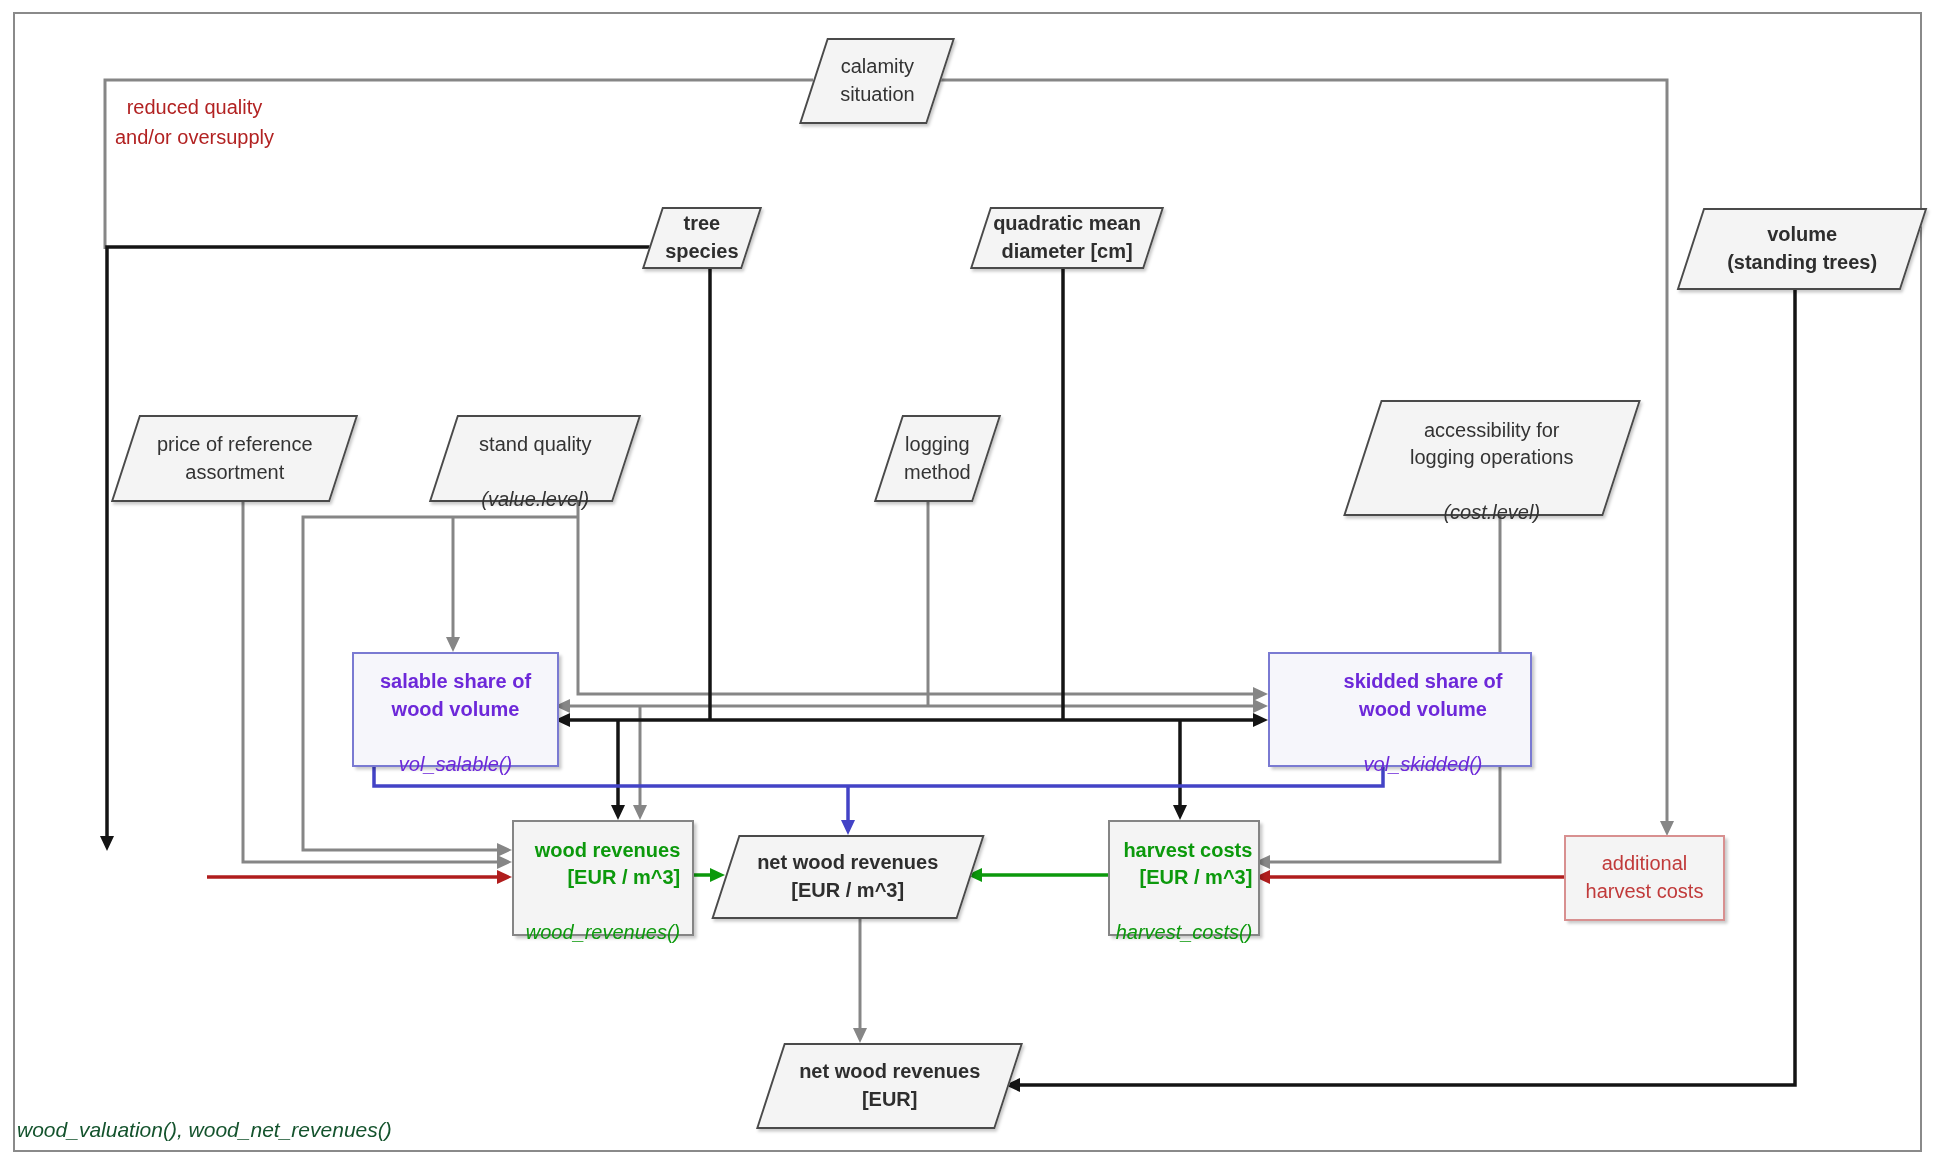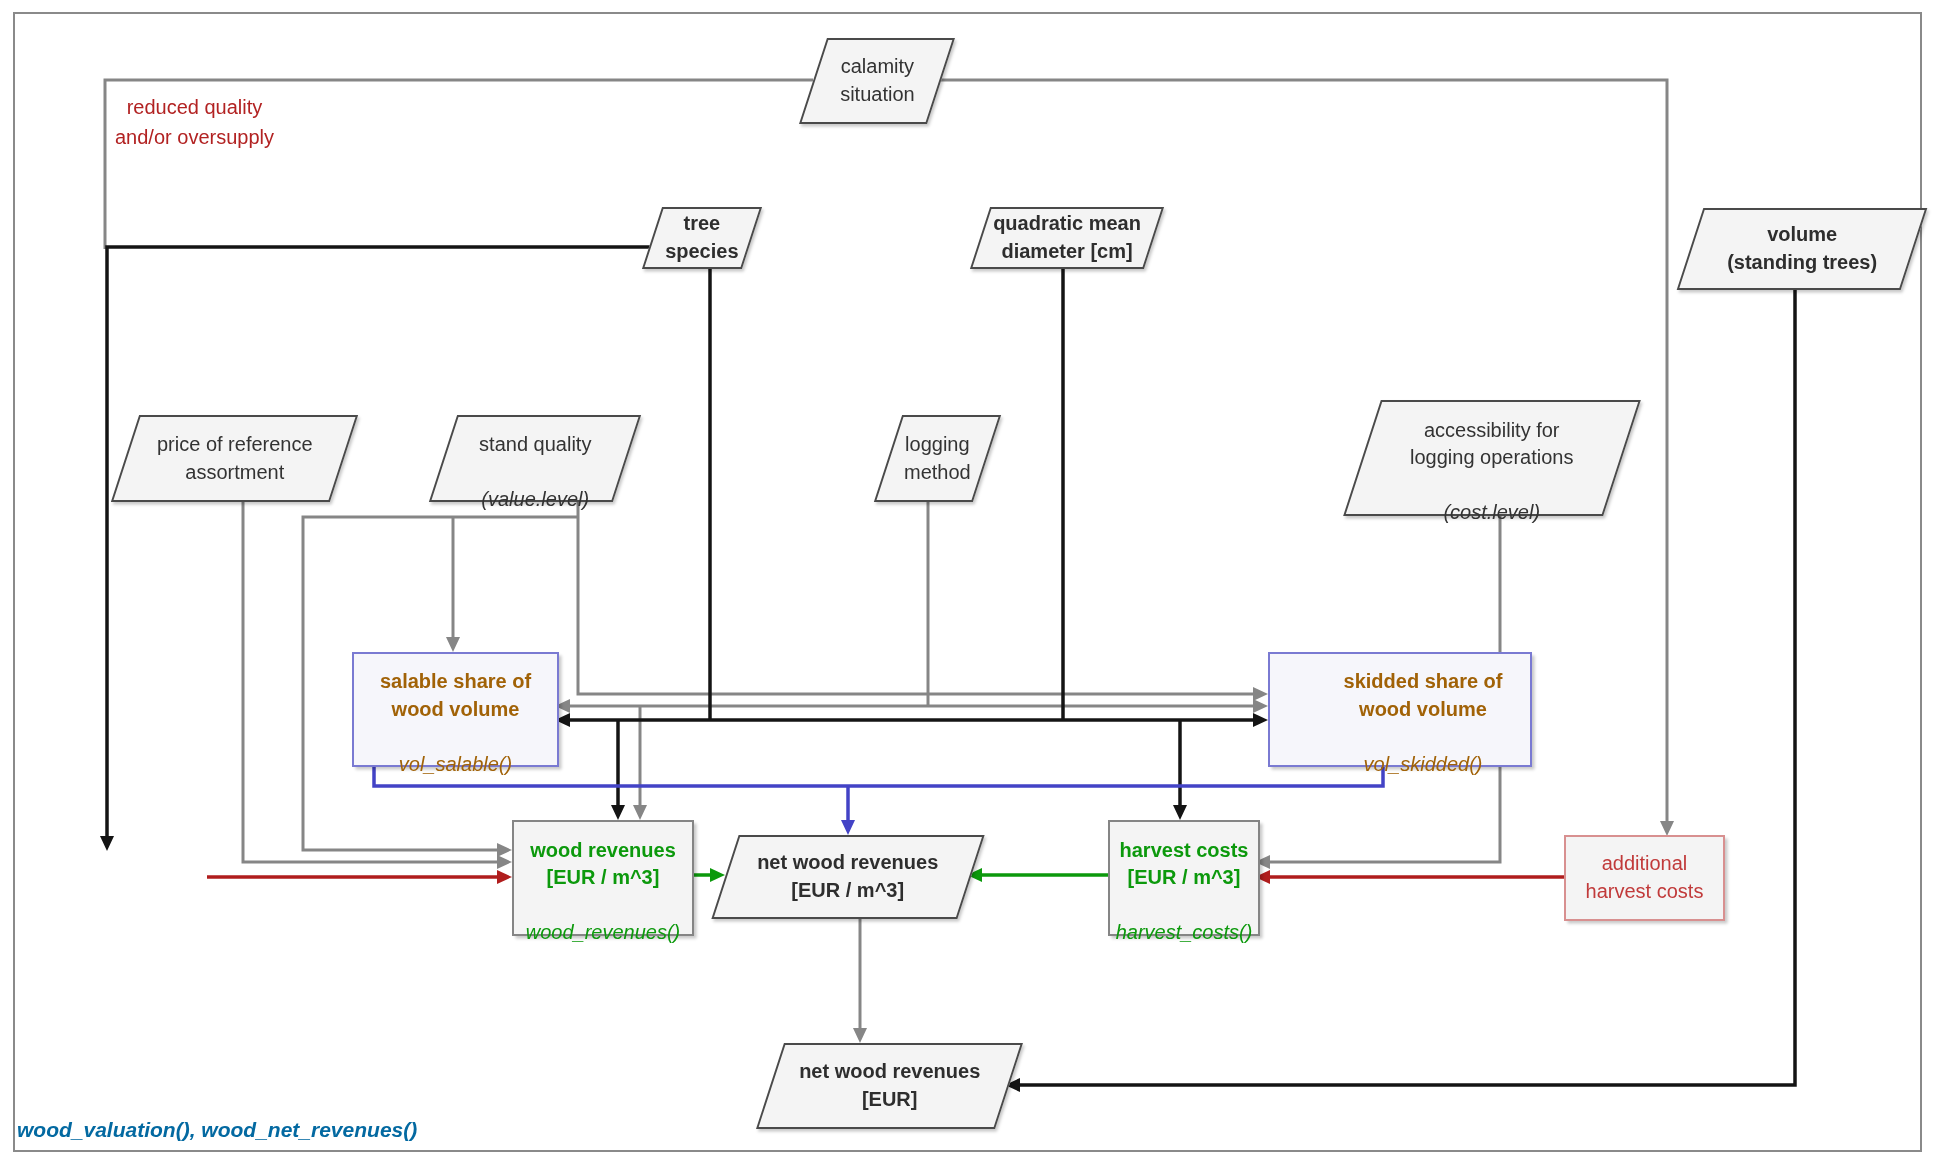--- a/index.html
+++ b/index.html
@@ -9,30 +9,30 @@
   svg.wires{position:absolute;left:0;top:0;z-index:1;}
   .node{position:absolute;z-index:2;display:flex;align-items:center;justify-content:center;
         text-align:center;font-size:20px;line-height:1.38;color:#333;background:#f4f4f4;
         box-shadow:2.5px 2.5px 3px rgba(0,0,0,0.22);}
   .pgram{border:2px solid #4a4a4a;transform:skewX(-18deg);}
   .pgram>.t{transform:skewX(18deg);white-space:pre-line;}
   .bold{font-weight:bold;color:#2e2e2e;}
   .rect{border:2.5px solid #858585;}
   .rect .t{white-space:pre-line;}
   .bluebox{border:2px solid #7a7ad2;background:#f6f6fb;}
-  .bluebox .t{color:#a16207;font-weight:bold;}
+  .bluebox .t{color:#6d28d9;font-weight:bold;}
   .bluebox .fn,.greenbox .fn{font-style:italic;font-weight:normal;}
-  .greenbox .t{color:#0c990c;font-weight:bold;}
+  .greenbox .t{color:#0c990c;font-weight:bold;text-align:right;}
   .redbox{border:2px solid #d89090;}
   .redbox .t{color:#c13a3a;white-space:pre-line;}
   .ital{font-style:italic;}
   #side-note{position:absolute;left:115px;top:92px;z-index:2;color:#b22222;font-size:20px;
              line-height:1.5;white-space:pre-line;text-align:center;}
-  #footer-label{position:absolute;left:17px;top:1118px;z-index:2;color:#0369a1;font-size:21px;
-                font-weight:bold;font-style:italic;}
+  #footer-label{position:absolute;left:17px;top:1118px;z-index:2;color:#14532d;font-size:21px;
+                font-weight:normal;font-style:italic;}
 </style>
 </head>
 <body>
 
 <div id="canvas">
 
   <svg class="wires" width="1940" height="1165" viewBox="0 0 1940 1165">
 
     <g stroke="#868686" stroke-width="3" fill="none">
       <polyline points="813,80 105,80 105,249"></polyline>

